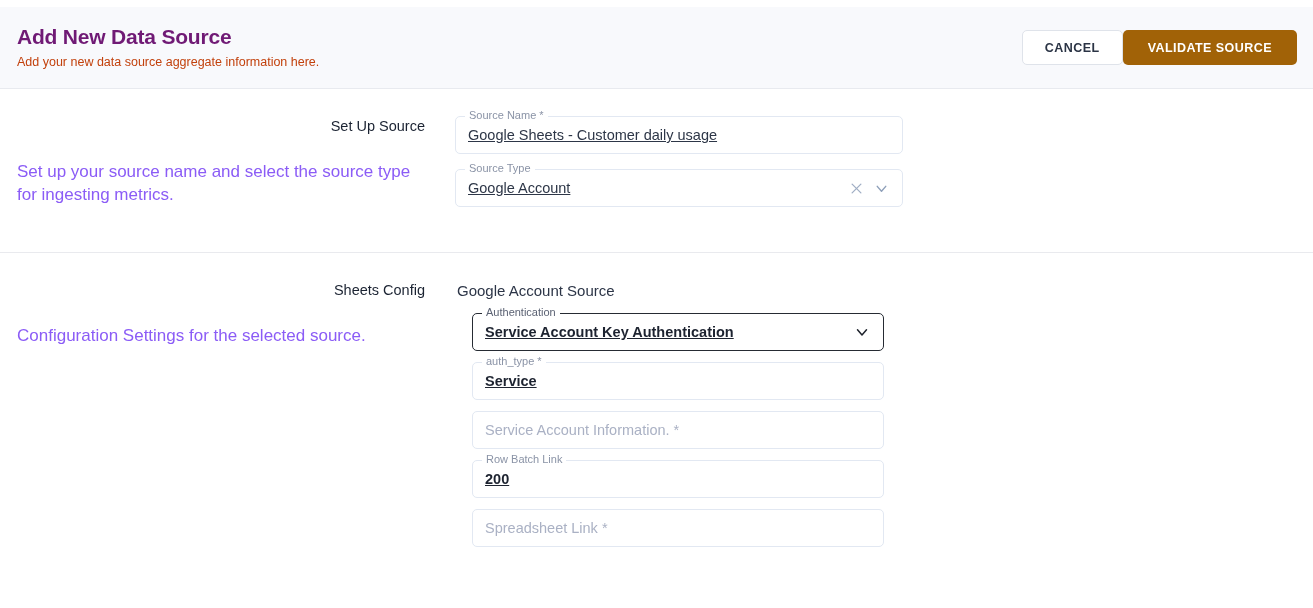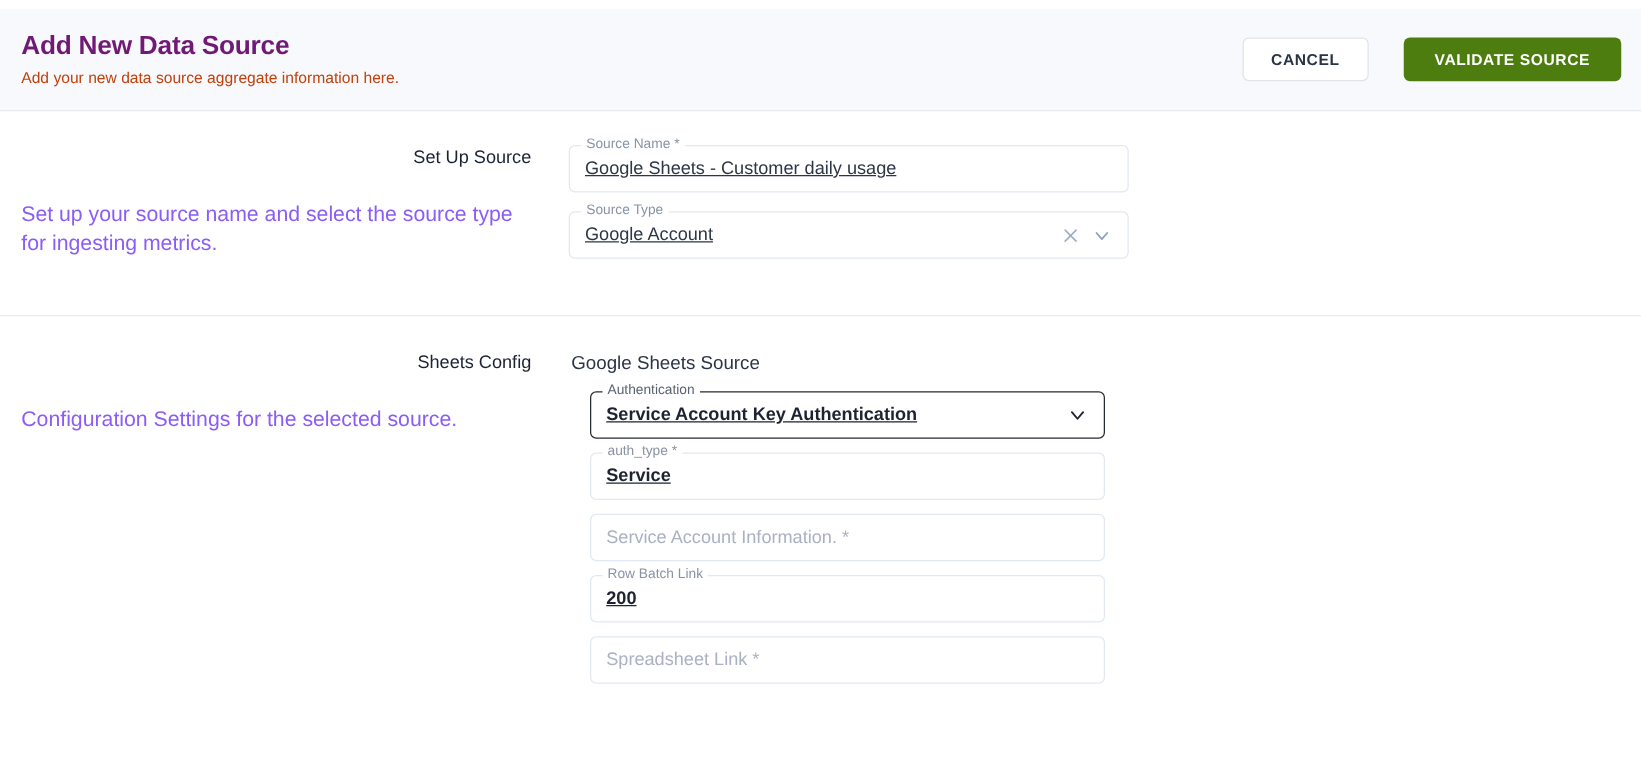--- a/index.html
+++ b/index.html
@@ -53,21 +53,21 @@
   .page-subtitle {
     font-size: 12.5px;
     color: #c2410c;
     line-height: 18px;
     margin-top: 3px;
   }
 
   .header-actions {
     display: flex;
     align-items: center;
-    gap: 28px;
+    gap: 0;
   }
 
   .btn {
     border-radius: 5px;
     font-size: 12.5px;
     font-weight: bold;
     letter-spacing: 0.45px;
     cursor: pointer;
     height: 35px;
     display: inline-flex;
@@ -77,21 +77,21 @@
   }
 
   .btn-cancel {
     background: #ffffff;
     color: #2b3445;
     border: 1px solid #dfe3ea;
     padding: 0 22px;
   }
 
   .btn-validate {
-    background: #4d7c0f;
+    background: #a16207;
     color: #ffffff;
     border: none;
     padding: 0 25px;
   }
 
   
   .section {
     display: flex;
     padding: 27px 0 0 0;
   }
@@ -275,21 +275,21 @@
   </div>
 
   <div class="section-divider"></div>
 
   <div class="section">
     <div class="section-left">
       <div class="section-heading">Sheets Config</div>
       <div class="section-desc">Configuration Settings for the selected source.</div>
     </div>
     <div class="section-right">
-      <div class="config-title">Google Sheets Source</div>
+      <div class="config-title">Google Account Source</div>
 
       <div class="config-fields">
 
         <div class="field">
           <span class="field-label dark-label">Authentication</span>
           <div class="field-box dark">
             <span class="field-value bold">Service Account Key Authentication</span>
             <span class="field-icons">
               <span class="icon-btn">
                 <svg width="18" height="18" viewBox="0 0 24 24" fill="none" stroke="#1e232c" stroke-width="2" stroke-linecap="round" stroke-linejoin="round">

